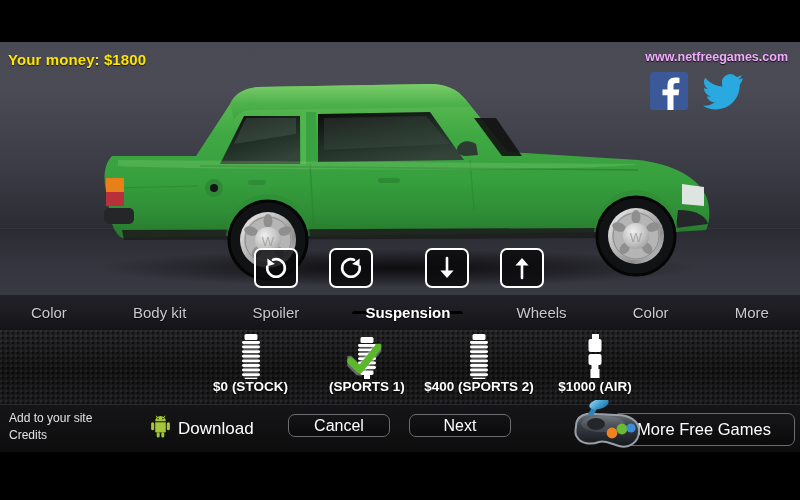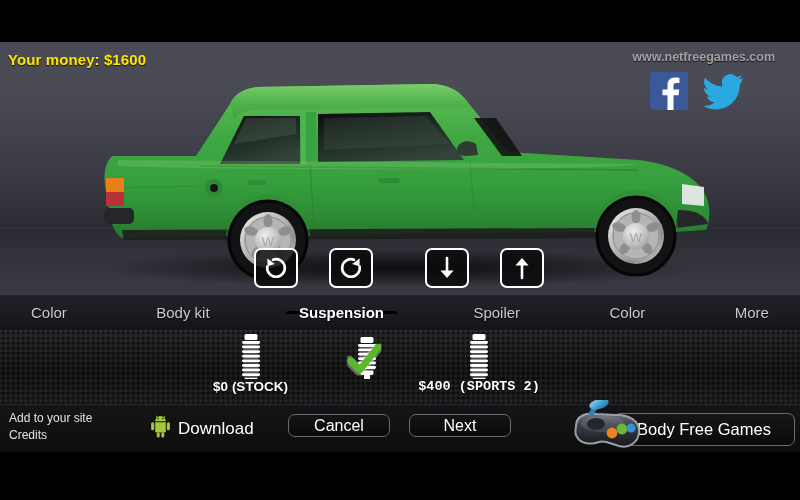--- a/index.html
+++ b/index.html
@@ -20,21 +20,21 @@
     background:
       radial-gradient(ellipse 520px 120px at 400px 250px, rgba(0,0,0,.55) 0%, rgba(0,0,0,0) 70%),
       linear-gradient(to bottom,#4a4a55 0%,#4b4b56 18%,#3c3c46 48%,#2c2c34 72%,#33333c 86%,#3a3a43 100%);
   }
   .floor{position:absolute;left:0;top:186px;width:800px;height:72px;
     background:linear-gradient(to bottom,#2a2a31 0%,#33333c 40%,#3b3b45 100%);}
   .floor-line{position:absolute;left:0;top:186px;width:800px;height:1px;background:rgba(255,255,255,.05);}
 
   .money{position:absolute;left:8px;top:51px;z-index:25;color:#ffe600;font-size:15px;font-weight:bold;
     text-shadow:0 1px 1px rgba(0,0,0,.8);letter-spacing:.1px;}
-  .site-url{position:absolute;right:25px;top:50px;z-index:25;color:#a3a3a3;font-size:12.5px;font-weight:bold;
+  .site-url{position:absolute;right:12px;top:50px;z-index:25;color:#f0abfc;font-size:12.5px;font-weight:bold;
     text-shadow:0 1px 1px rgba(0,0,0,.8);}
 
   .social{position:absolute;right:56px;top:72px;z-index:25;display:flex;gap:14px;align-items:center;}
   .fb{width:38px;height:38px;background:#3b5998;border-radius:3px;position:relative;}
   .fb svg{position:absolute;left:0;top:0;}
   .tw{width:42px;height:38px;position:relative;}
 
   
   .car{position:absolute;left:78px;top:18px;width:640px;height:230px;}
   .car svg{display:block;}
@@ -230,21 +230,21 @@
         </g>
         <circle cx="558" cy="176" r="13" fill="url(#hubG)"></circle>
         <text x="558" y="182" font-family="Liberation Sans, sans-serif" font-size="13" fill="#9b9b9b" text-anchor="middle" opacity="0.8">W</text>
       </svg>
     </div>
   </div>
 
   <div class="letterbox-top"></div>
   <div class="letterbox-bottom"></div>
 
-  <div class="money">Your money: $1600</div>
+  <div class="money">Your money: $1800</div>
   <div class="site-url">www.netfreegames.com</div>
 
   <div class="social">
     <div class="fb">
       <svg width="38" height="38" viewBox="0 0 38 38">
         <path d="M23.5 38V23.2h5l.75-5.8h-5.75v-3.7c0-1.68.47-2.82 2.87-2.82h3.07V5.7
                  c-.53-.07-2.36-.23-4.48-.23-4.43 0-7.47 2.7-7.47 7.67v4.28h-5v5.8h5V38z" fill="#ffffff"></path>
       </svg>
     </div>
     <div class="tw">
@@ -285,22 +285,23 @@
         <path d="M12 23 V7" stroke="#fff" stroke-width="2.6" stroke-linecap="round" fill="none"></path>
         <path d="M5.4 10.4 L12 3 L18.6 10.4 Z" fill="#fff"></path>
       </svg>
     </div>
   </div>
 
   <div class="tabbar">
     <div class="tabs" id="tabs-host">
         <div class="tab">Color</div>
         <div class="tab">Body kit</div>
+        <div class="tab">Spoiler</div>
         <div class="tab active">Suspension</div>
-        <div class="tab">Spoiler</div>
+        <div class="tab">Wheels</div>
         <div class="tab">Color</div>
         <div class="tab">More</div>
       </div>
   </div>
 
   <div class="items" id="items-host">
       <div class="item" style="left: 198px; width: 105px;">
         <div class="icon">
           <svg width="26" height="46" viewBox="0 0 26 46">
     <rect x="6.5" y="1" width="13" height="6" rx="1.6" fill="#fff"></rect>
@@ -343,22 +344,23 @@
             <rect x="4" y="33" width="18" height="2.9" rx="1.4" fill="#fff"></rect>
             <rect x="5.4" y="35.9" width="15" height="1.5" fill="#6a6a6a" opacity=".75"></rect>
     <rect x="6.5" y="37.400000000000006" width="13" height="4.5" rx="1.4" fill="#fff"></rect>
     <rect x="10" y="41.900000000000006" width="6" height="7" fill="#fff"></rect>
   </svg>
           <svg class="check" width="34" height="32" viewBox="0 0 34 32">
   <path d="M2 17 L12 27 L32 2" fill="none" stroke="#ffffff" stroke-width="10" stroke-linecap="round" stroke-linejoin="round" opacity=".35"></path>
   <path d="M3 17 L12.5 26 L31 3" fill="none" stroke="#5bb82b" stroke-width="7" stroke-linecap="round" stroke-linejoin="round"></path>
 </svg>
         </div>
+        <div class="label">(SPORTS 1)</div>
       </div>
-      <div class="item" style="left: 413px; width: 132px; font-family: Liberation Mono, monospace;">
+      <div class="item" style="left: 413px; width: 132px;">
         <div class="icon">
           <svg width="26" height="46" viewBox="0 0 26 46">
     <rect x="6.5" y="1" width="13" height="6" rx="1.6" fill="#fff"></rect>
     <rect x="4" y="8" width="18" height="2.9" rx="1.4" fill="#fff"></rect>
             <rect x="5.4" y="10.9" width="15" height="1.5" fill="#6a6a6a" opacity=".75"></rect>
             <rect x="4" y="12.6" width="18" height="2.9" rx="1.4" fill="#fff"></rect>
             <rect x="5.4" y="15.5" width="15" height="1.5" fill="#6a6a6a" opacity=".75"></rect>
             <rect x="4" y="17.2" width="18" height="2.9" rx="1.4" fill="#fff"></rect>
             <rect x="5.4" y="20.099999999999998" width="15" height="1.5" fill="#6a6a6a" opacity=".75"></rect>
             <rect x="4" y="21.799999999999997" width="18" height="2.9" rx="1.4" fill="#fff"></rect>
@@ -370,20 +372,32 @@
             <rect x="4" y="35.599999999999994" width="18" height="2.9" rx="1.4" fill="#fff"></rect>
             <rect x="5.4" y="38.49999999999999" width="15" height="1.5" fill="#6a6a6a" opacity=".75"></rect>
             <rect x="4" y="40.199999999999996" width="18" height="2.9" rx="1.4" fill="#fff"></rect>
             <rect x="5.4" y="43.099999999999994" width="15" height="1.5" fill="#6a6a6a" opacity=".75"></rect>
     <rect x="6.5" y="44.8" width="13" height="4.5" rx="1.4" fill="#fff"></rect>
     <rect x="10" y="49.3" width="6" height="7" fill="#fff"></rect>
   </svg>
         </div>
         <div class="label">$400 (SPORTS 2)</div>
       </div>
+      <div class="item" style="left: 536px; width: 118px;">
+        <div class="icon">
+          <svg width="26" height="44" viewBox="0 0 26 44">
+      <rect x="10" y="0" width="7" height="5" fill="#fff"></rect>
+      <rect x="6.5" y="5" width="13" height="13" rx="2" fill="#fff"></rect>
+      <rect x="6.5" y="20" width="13" height="11" rx="2" fill="#fff"></rect>
+      <rect x="9.5" y="31" width="7" height="4" fill="#fff"></rect>
+      <rect x="8.5" y="35" width="9" height="9" fill="#fff"></rect>
+    </svg>
+        </div>
+        <div class="label">$1000 (AIR)</div>
+      </div>
     </div>
 
   <div class="bottombar">
     <div class="addsite">
       <div>Add to your site</div>
       <div>Credits</div>
     </div>
 
     <div class="download">
       <span>
@@ -398,21 +412,21 @@
           <circle cx="12.9" cy="3.6" r=".8" fill="#1a1a1a"></circle>
           <path d="M6.3 1.1 L7.6 3" stroke="#a4c639" stroke-width="1" stroke-linecap="round"></path>
           <path d="M14.7 1.1 L13.4 3" stroke="#a4c639" stroke-width="1" stroke-linecap="round"></path>
         </svg>
       </span>
       <span class="dl-label">Download</span>
     </div>
 
     <div class="btn btn-cancel">Cancel</div>
     <div class="btn btn-next">Next</div>
-    <div class="mfg">Body Free Games</div>
+    <div class="mfg">More Free Games</div>
   </div>
 
   <div class="pad">
     <svg width="84" height="54" viewBox="0 0 84 54">
       <defs>
         <linearGradient id="padG" x1="0" y1="0" x2="0" y2="1">
           <stop offset="0%" stop-color="#6e747c"></stop>
           <stop offset="35%" stop-color="#3a3f46"></stop>
           <stop offset="100%" stop-color="#14171b"></stop>
         </linearGradient>

